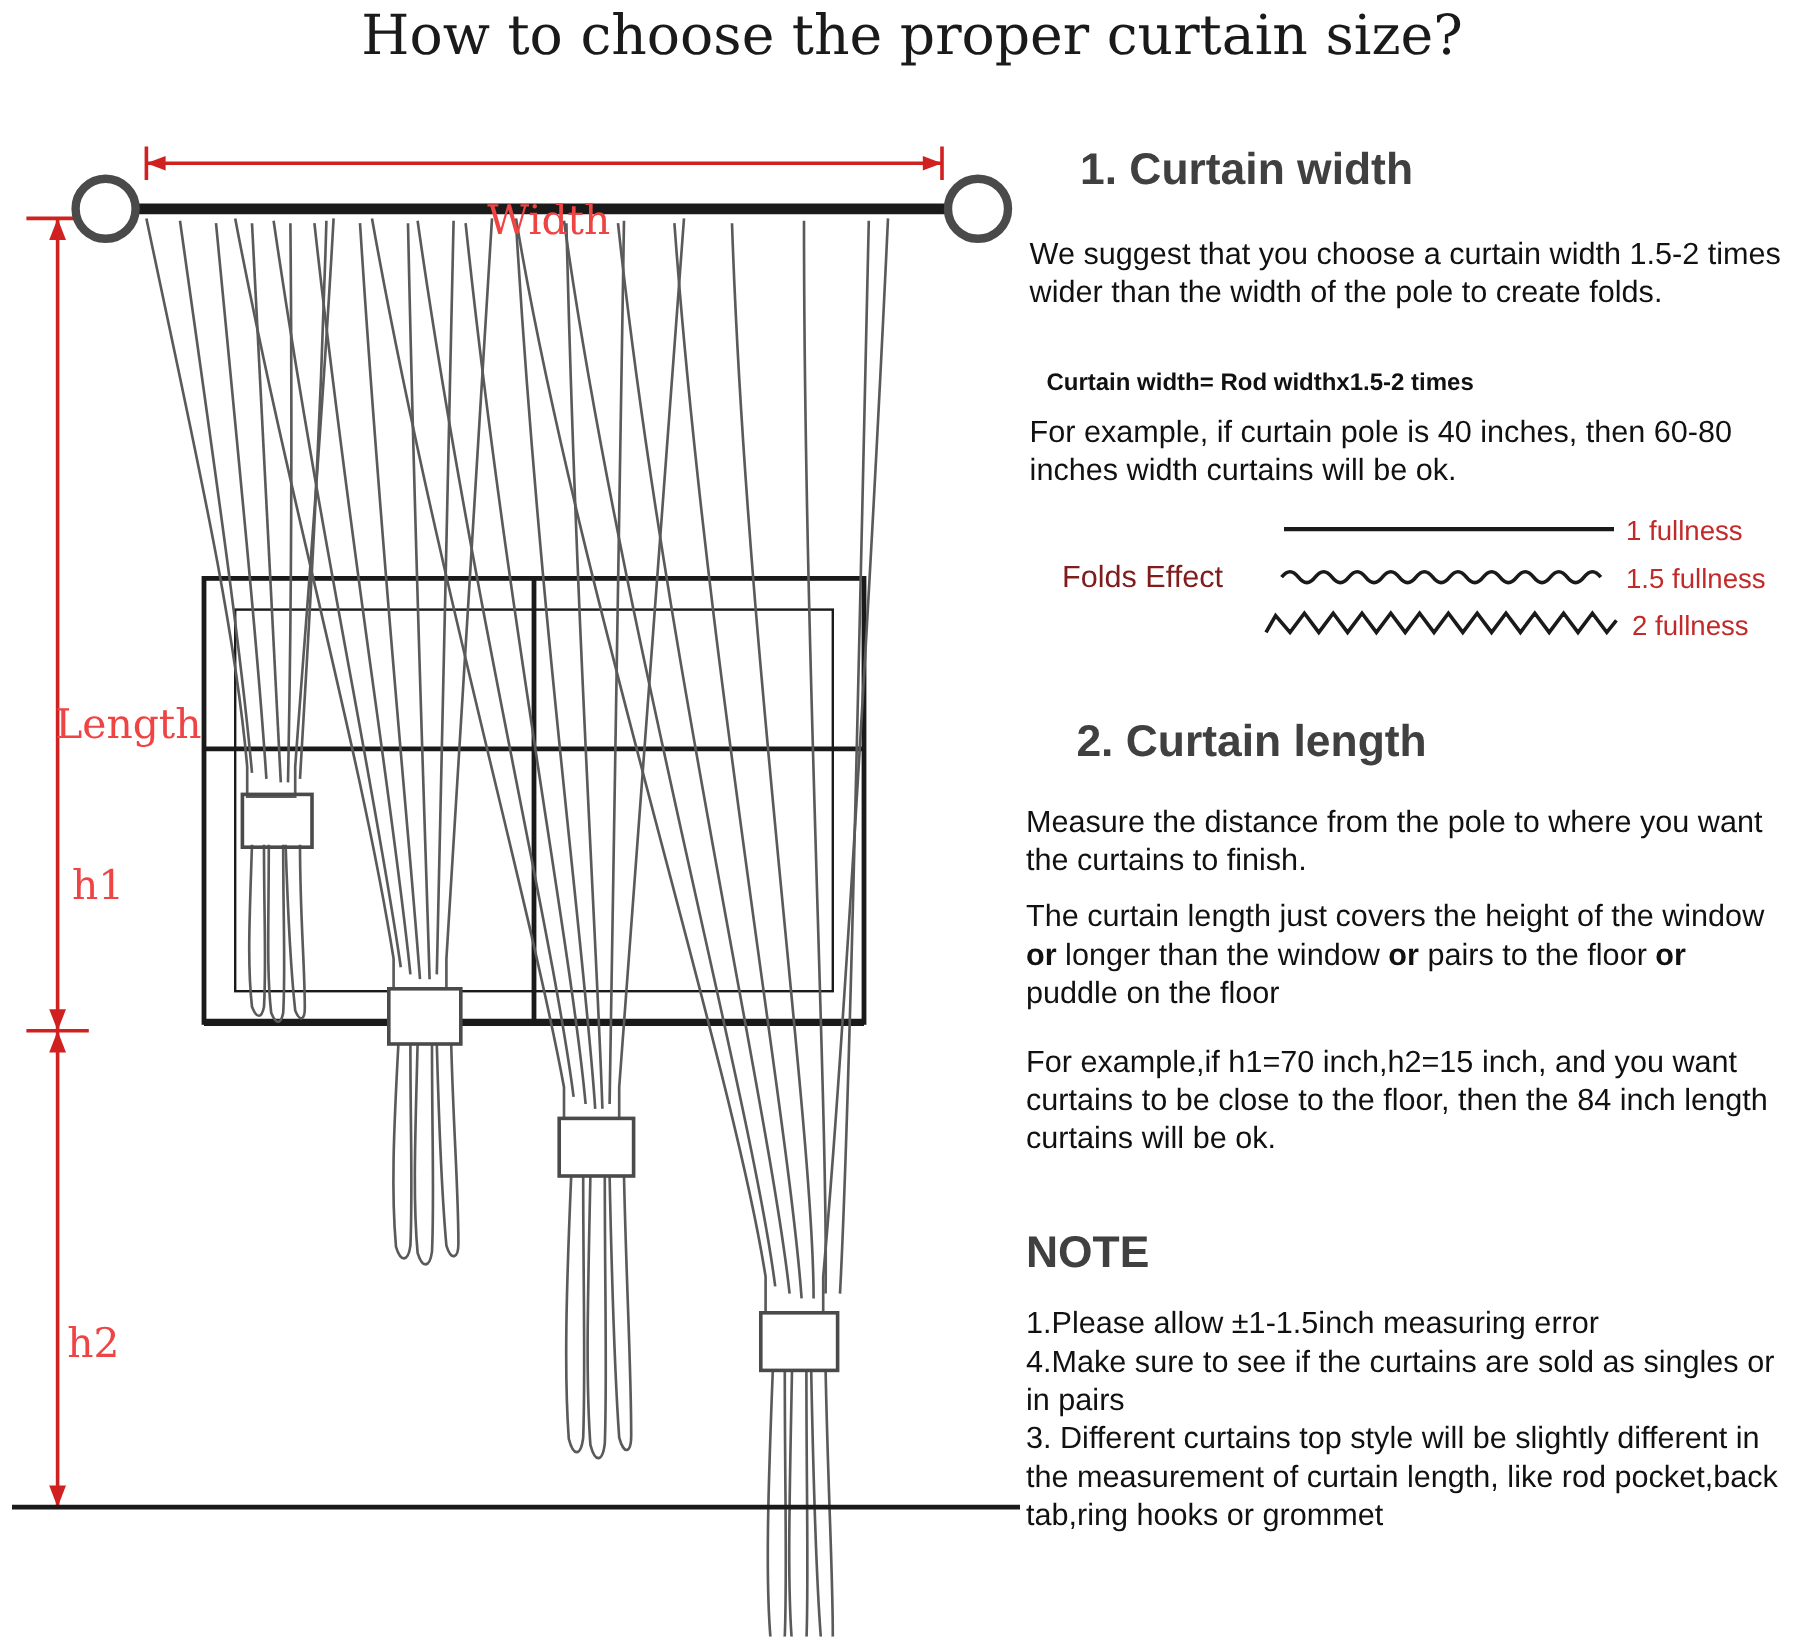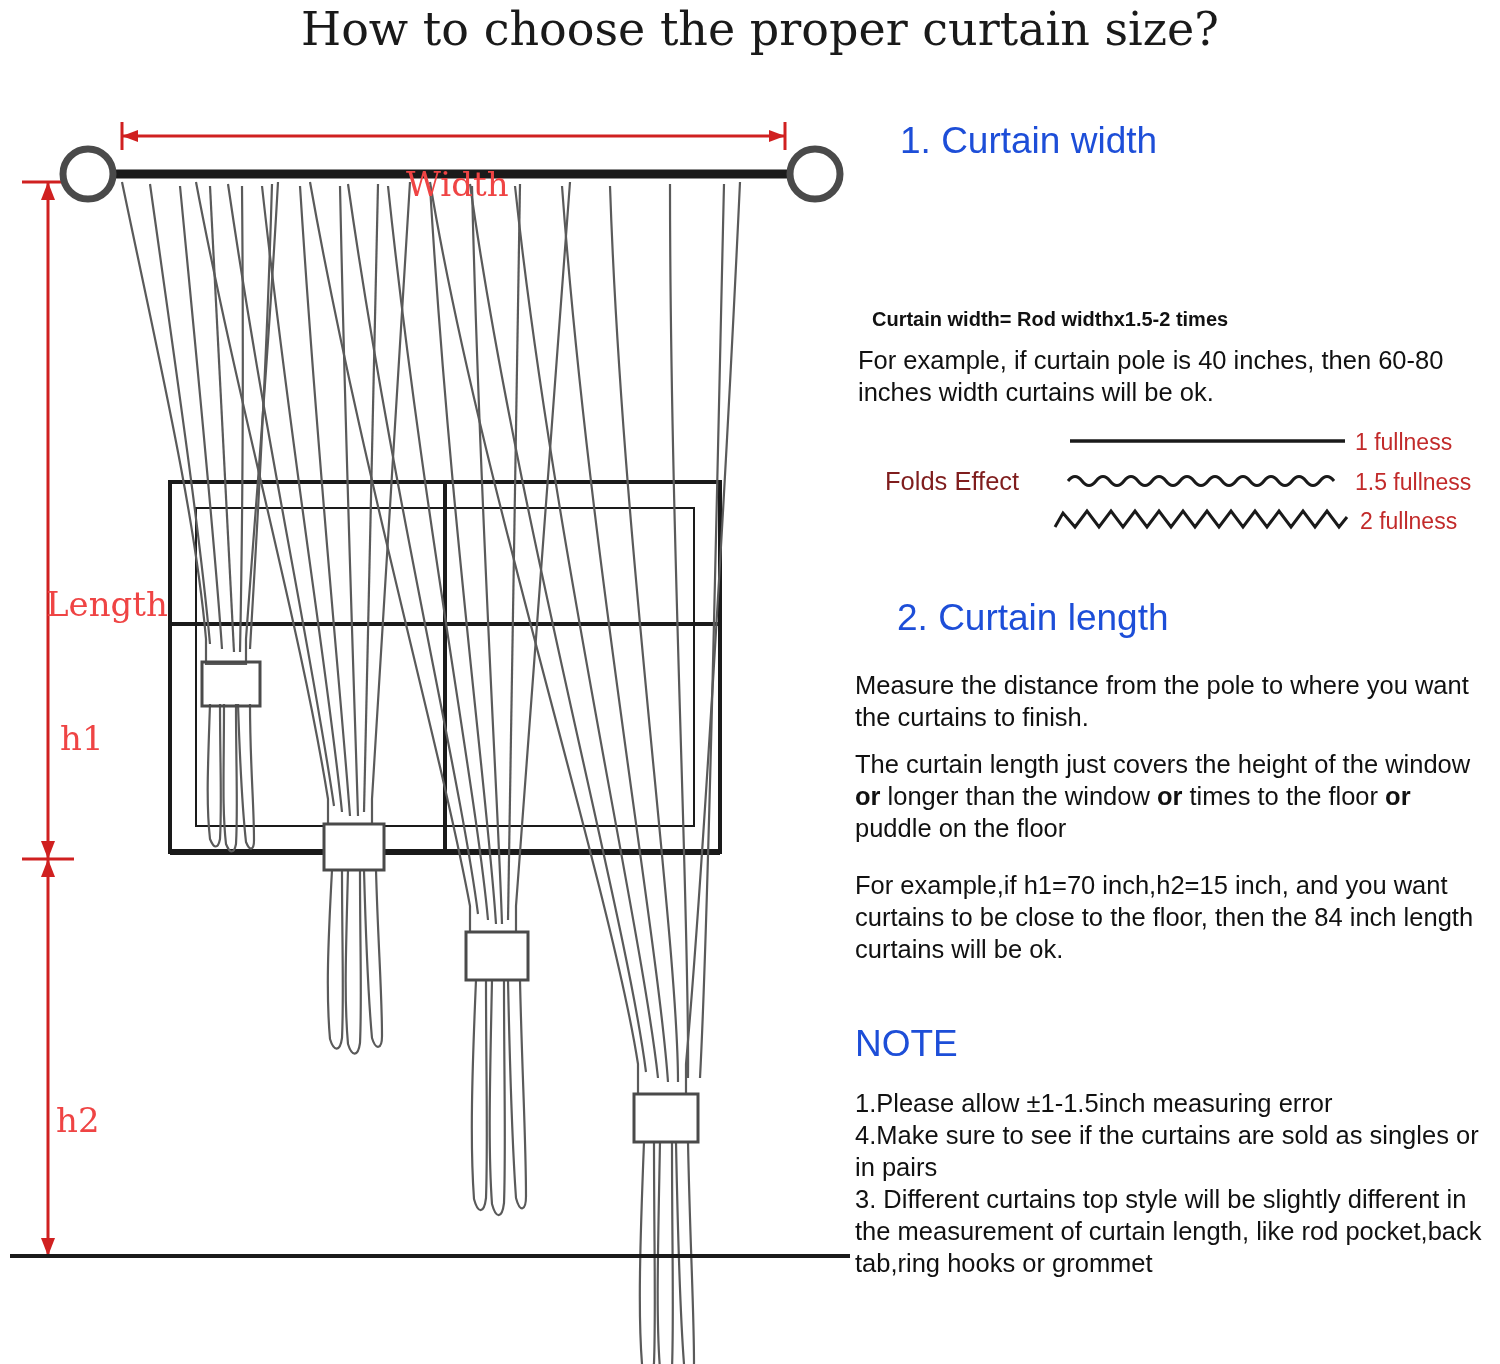--- a/index.html
+++ b/index.html
@@ -70,23 +70,23 @@
   
   .col {
     position: absolute;
     left: 845px;
     top: 0;
     width: 655px;
     height: 1364px;
   }
   .heading {
     font-size: 37px;
-    color: #1d4ed8;
+    color: #404040;
     margin: 0;
-    font-weight: normal;
+    font-weight: bold;
   }
   .h1-width { position: absolute; left: 45px; top: 120px; }
   .h2-length { position: absolute; left: 42px; top: 597px; }
   .h3-note { position: absolute; left: 0px; top: 1023px; }
 
   .para {
     position: absolute;
     font-size: 25.5px;
     line-height: 32px;
     color: #111111;
@@ -230,20 +230,21 @@
     <div class="lbl lbl-width">Width</div>
     <div class="lbl lbl-length">Length</div>
     <div class="lbl lbl-h1">h1</div>
     <div class="lbl lbl-h2">h2</div>
 
   </div>
 
   <div class="col">
 
     <div class="heading h1-width">1. Curtain width</div>
+    <div class="para p-w1">We suggest that you choose a curtain width 1.5-2 times wider than the width of the pole to create folds.</div>
     <div class="para p-w-bold">Curtain width= Rod widthx1.5-2 times</div>
     <div class="para p-w2">For example, if curtain pole is 40 inches, then 60-80 inches width curtains will be ok.</div>
 
     <div class="folds">
       <div class="folds-label">Folds Effect</div>
       <svg width="650" height="130" viewBox="0 0 650 130">
 
         <line x1="215" y1="26" x2="490" y2="26" stroke="#1a1a1a" stroke-width="3.5"></line>
 
         <path d="M213,66 q7,-9 14,0 t14,0 t14,0 t14,0 t14,0 t14,0 t14,0 t14,0 t14,0 t14,0 t14,0 t14,0 t14,0 t14,0 t14,0 t14,0 t14,0 t14,0 t14,0" fill="none" stroke="#1a1a1a" stroke-width="3"></path>
@@ -251,21 +252,21 @@
         <path d="M200,112 L208,98 L220,112 L232,96 L244,112 L256,96 L268,112 L280,96 L292,112 L304,96 L316,112 L328,96 L340,112 L352,96 L364,112 L376,96 L388,112 L400,96 L412,112 L424,96 L436,112 L448,96 L460,112 L472,96 L484,112 L492,102" fill="none" stroke="#1a1a1a" stroke-width="3"></path>
       </svg>
       <div class="fullness-lbl f1">1 fullness</div>
       <div class="fullness-lbl f15">1.5 fullness</div>
       <div class="fullness-lbl f2">2 fullness</div>
     </div>
 
     <div class="heading h2-length">2. Curtain length</div>
     <div class="para p-l1">Measure the distance from the pole to where you want the curtains to finish.</div>
     <div class="para p-l2">
-      <span>The curtain length just covers the height of the window </span><span class="bold">or</span><span> longer than the window </span><span class="bold">or</span><span> times to the floor </span><span class="bold">or</span><span> puddle on the floor</span>
+      <span>The curtain length just covers the height of the window </span><span class="bold">or</span><span> longer than the window </span><span class="bold">or</span><span> pairs to the floor </span><span class="bold">or</span><span> puddle on the floor</span>
     </div>
     <div class="para p-l3">For example,if h1=70 inch,h2=15 inch, and you want curtains to be close to the floor, then the 84 inch length curtains will be ok.</div>
 
     <div class="heading h3-note">NOTE</div>
     <div class="para p-n1">
       <div>1.Please allow ±1-1.5inch measuring error</div>
       <div>4.Make sure to see if the curtains are sold as singles or in pairs</div>
       <div>3. Different curtains top style will be slightly different in the measurement of curtain length, like rod pocket,back tab,ring hooks or grommet</div>
     </div>
 

